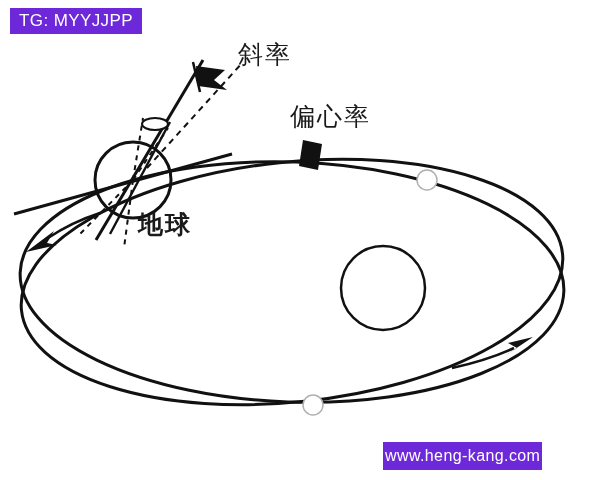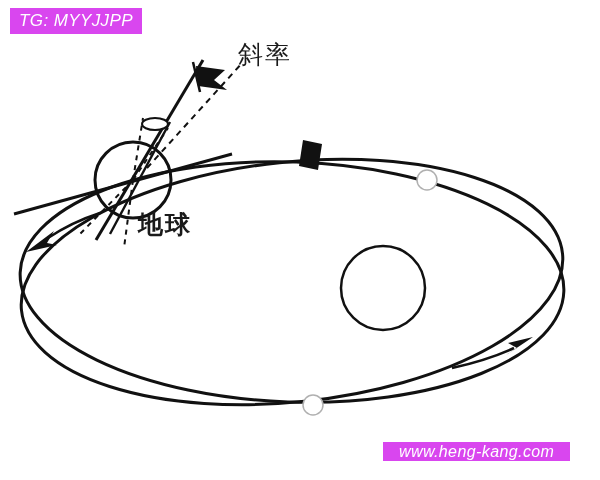--- a/index.html
+++ b/index.html
@@ -20,38 +20,37 @@
     left: 0;
     top: 0;
     width: 600px;
     height: 480px;
   }
   .banner {
     position: absolute;
     display: flex;
     align-items: center;
     color: #ffffff;
-    background: #d946ef;
+    background: #6d28d9;
     font-family: "Liberation Sans", sans-serif;
     letter-spacing: 0.4px;
     white-space: nowrap;
-    font-style: italic;
   }
   #tag-banner {
     left: 10px;
     top: 8px;
     height: 26px;
     padding: 0 9px;
     font-size: 17px;
   }
   #watermark-banner {
     left: 383px;
     top: 442px;
-    height: 19px;
-    padding: 0 16px;
+    height: 28px;
+    padding: 0 2px;
     font-size: 16px;
   }
   .cn-label {
     position: absolute;
     color: #1a1a1a;
     font-family: "DejaVu Sans", "Liberation Sans", sans-serif;
     font-size: 25px;
     line-height: 1;
     white-space: nowrap;
     letter-spacing: 2px;
@@ -106,20 +105,21 @@
       <ellipse cx="155" cy="124" rx="13" ry="6" fill="#ffffff" stroke="#111111" stroke-width="2"></ellipse>
 
       <polygon points="196,66 225,70 214,80 227,90 198,86" fill="#111111"></polygon>
       <line x1="193" y1="62" x2="200" y2="92" stroke="#111111" stroke-width="2.5"></line>
     </g>
   </svg>
 
 
   <div class="cn-label" id="label-obliquity">斜率</div>
 
+  <div class="cn-label" id="label-eccentricity">偏心率</div>
 
   <div class="cn-label" id="label-earth">地球</div>
 
 
   <div class="banner" id="tag-banner">TG: MYYJJPP</div>
 
   <div class="banner" id="watermark-banner">www.heng-kang.com</div>
 
 </div>
 

